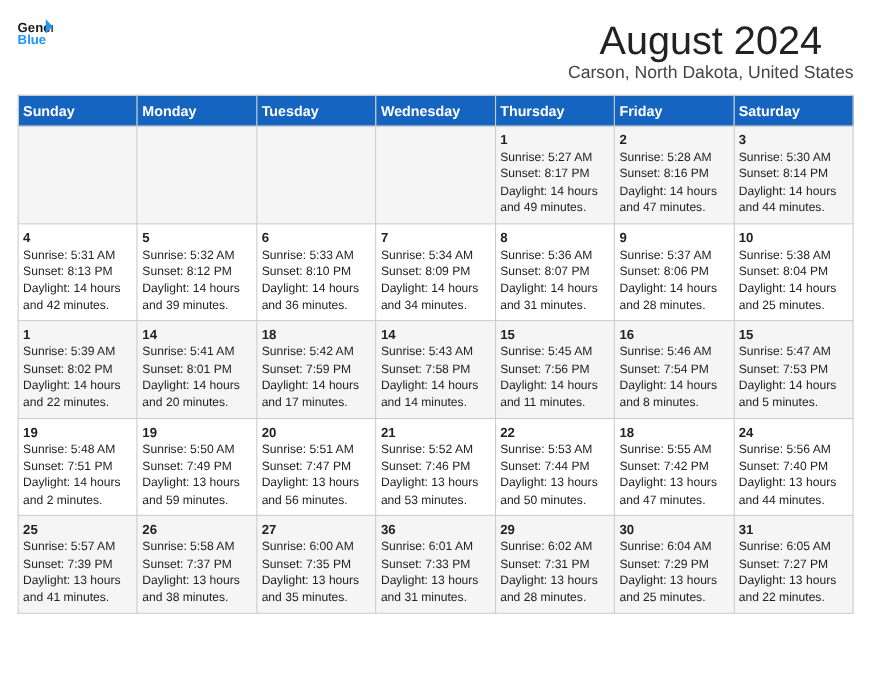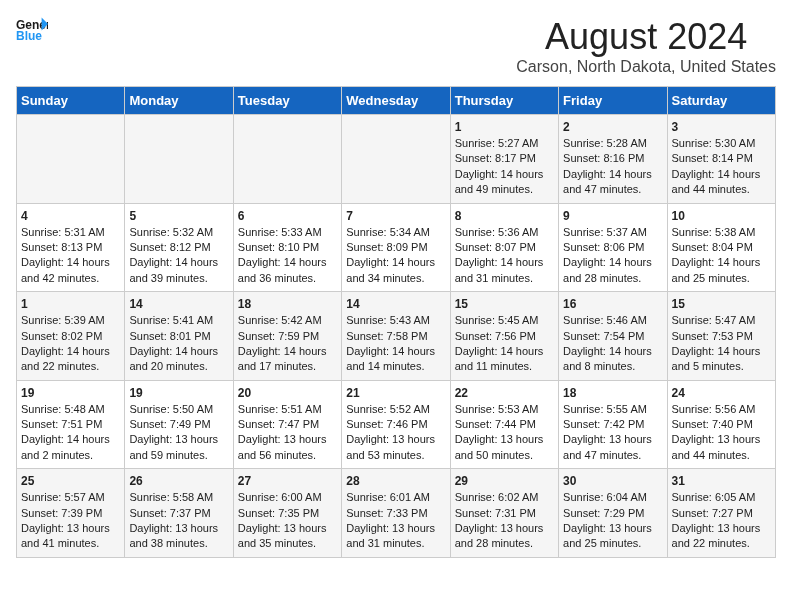--- a/index.html
+++ b/index.html
@@ -141,19 +141,19 @@
         <td><span class="day-number">20</span><span class="day-info">Sunrise: 5:51 AM<br>Sunset: 7:47 PM<br>Daylight: 13 hours<br>and 56 minutes.</span></td>
         <td><span class="day-number">21</span><span class="day-info">Sunrise: 5:52 AM<br>Sunset: 7:46 PM<br>Daylight: 13 hours<br>and 53 minutes.</span></td>
         <td><span class="day-number">22</span><span class="day-info">Sunrise: 5:53 AM<br>Sunset: 7:44 PM<br>Daylight: 13 hours<br>and 50 minutes.</span></td>
         <td><span class="day-number">18</span><span class="day-info">Sunrise: 5:55 AM<br>Sunset: 7:42 PM<br>Daylight: 13 hours<br>and 47 minutes.</span></td>
         <td><span class="day-number">24</span><span class="day-info">Sunrise: 5:56 AM<br>Sunset: 7:40 PM<br>Daylight: 13 hours<br>and 44 minutes.</span></td>
       </tr>
       <tr>
         <td><span class="day-number">25</span><span class="day-info">Sunrise: 5:57 AM<br>Sunset: 7:39 PM<br>Daylight: 13 hours<br>and 41 minutes.</span></td>
         <td><span class="day-number">26</span><span class="day-info">Sunrise: 5:58 AM<br>Sunset: 7:37 PM<br>Daylight: 13 hours<br>and 38 minutes.</span></td>
         <td><span class="day-number">27</span><span class="day-info">Sunrise: 6:00 AM<br>Sunset: 7:35 PM<br>Daylight: 13 hours<br>and 35 minutes.</span></td>
-        <td><span class="day-number">28</span><span class="day-info">Sunrise: 6:01 AM<br>Sunset: 7:33 PM<br>Daylight: 13 hours<br>and 31 minutes.</span></td>
+        <td><span class="day-number">36</span><span class="day-info">Sunrise: 6:01 AM<br>Sunset: 7:33 PM<br>Daylight: 13 hours<br>and 31 minutes.</span></td>
         <td><span class="day-number">29</span><span class="day-info">Sunrise: 6:02 AM<br>Sunset: 7:31 PM<br>Daylight: 13 hours<br>and 28 minutes.</span></td>
         <td><span class="day-number">30</span><span class="day-info">Sunrise: 6:04 AM<br>Sunset: 7:29 PM<br>Daylight: 13 hours<br>and 25 minutes.</span></td>
         <td><span class="day-number">31</span><span class="day-info">Sunrise: 6:05 AM<br>Sunset: 7:27 PM<br>Daylight: 13 hours<br>and 22 minutes.</span></td>
       </tr>
     </tbody>
 </table>
 
 </body></html>

